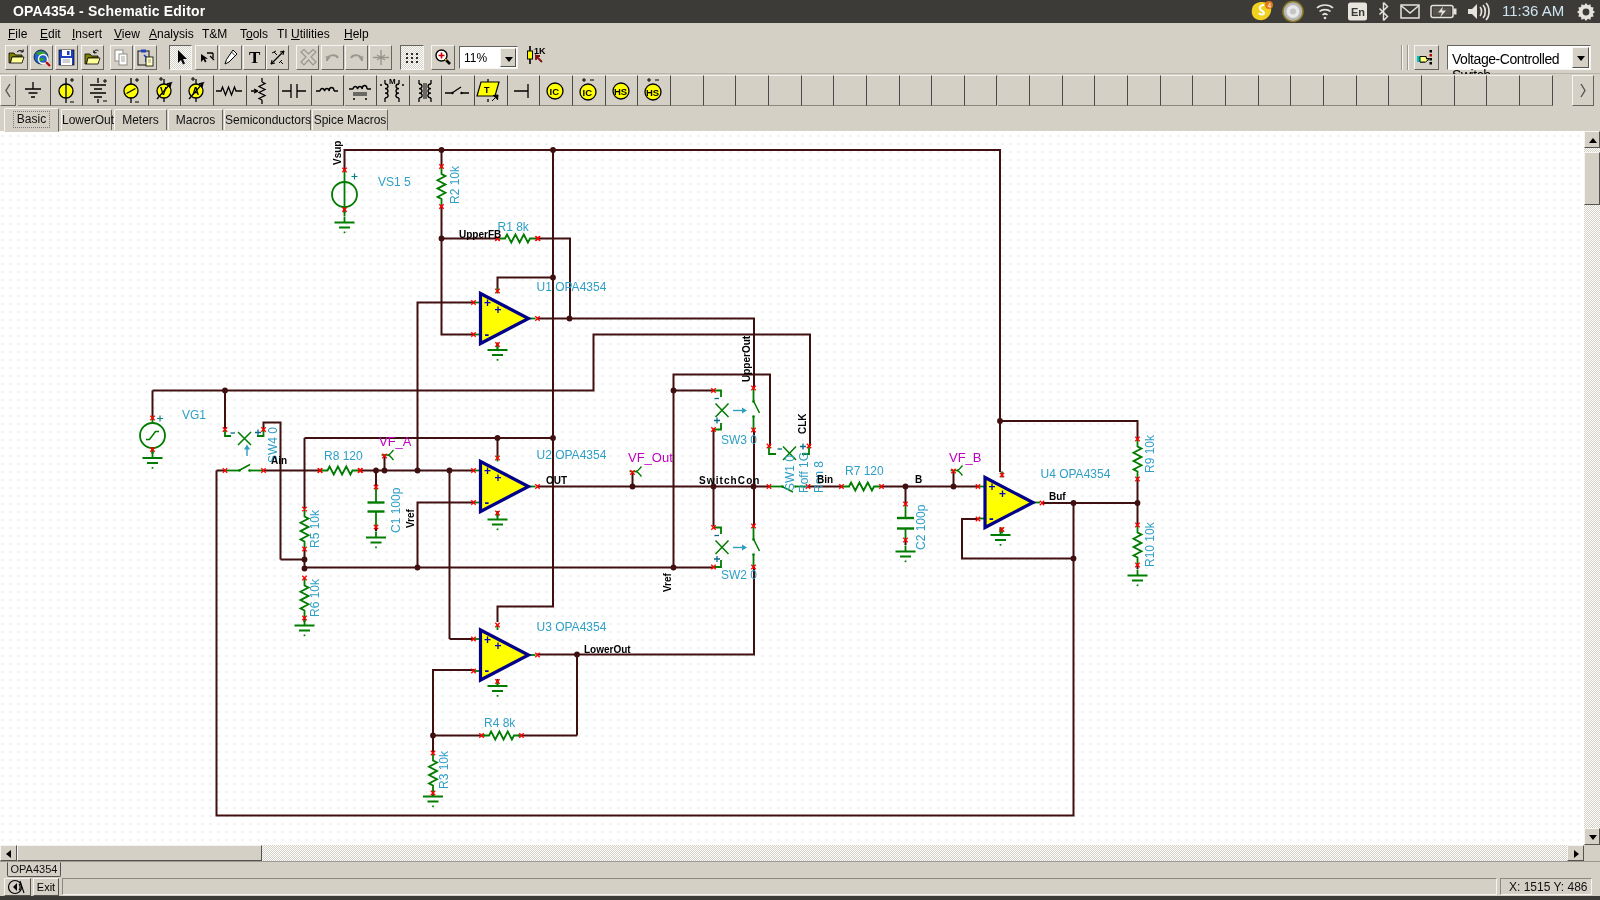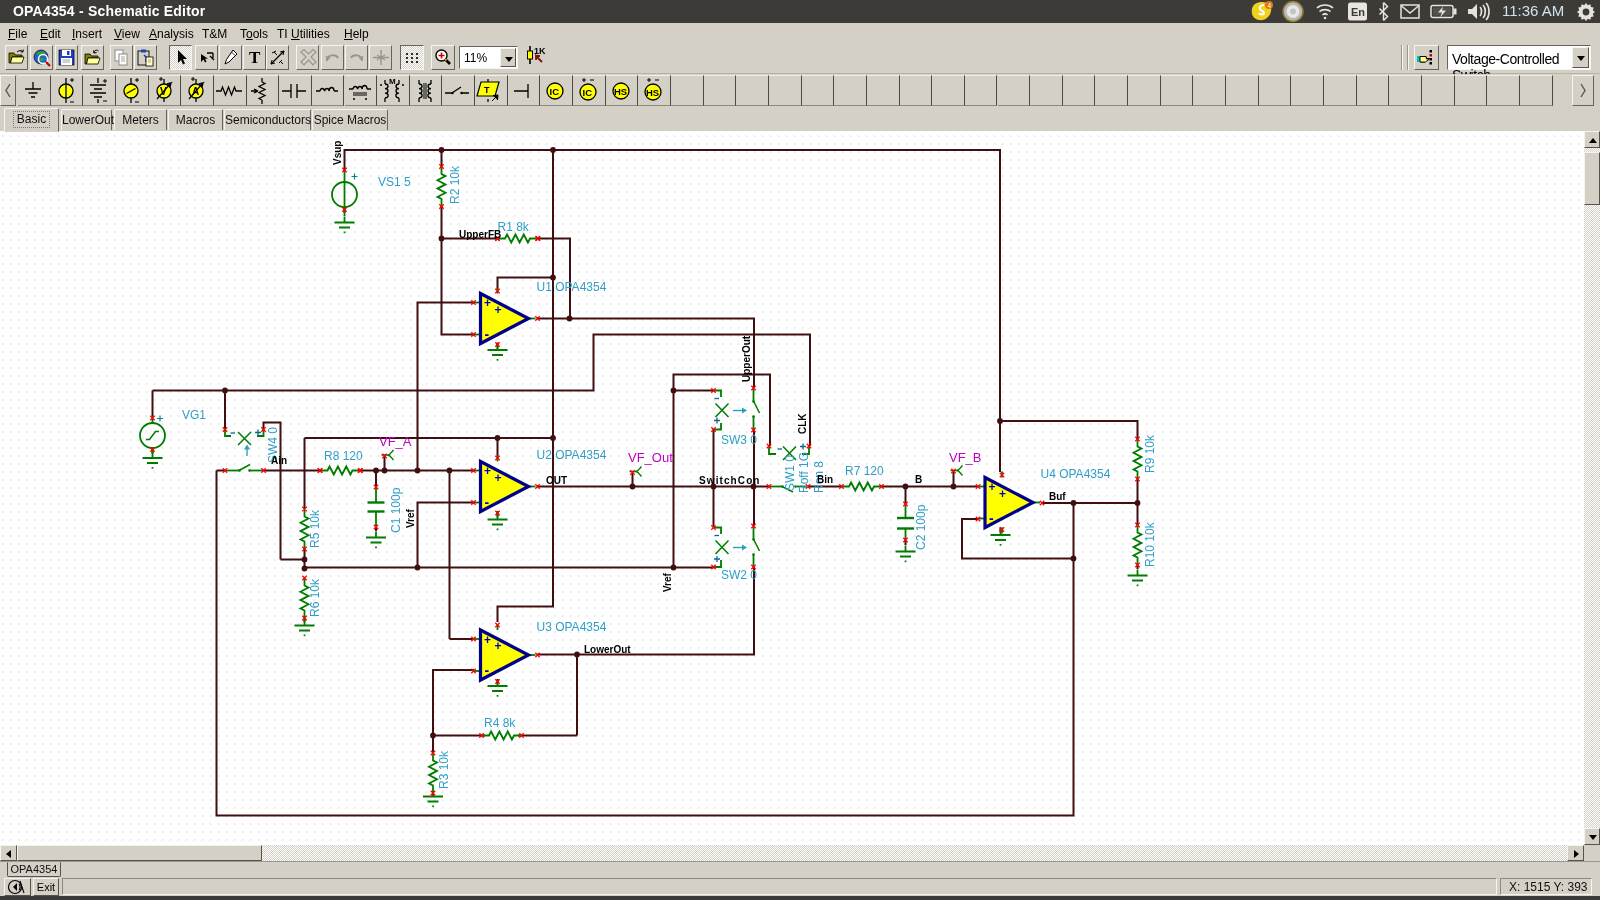--- a/index.html
+++ b/index.html
@@ -773,14 +773,14 @@
   </div>
 <div id="statusbar">
 <div class="sb" style="left:4px;top:1px;width:27px;height:18px"><svg width="25" height="16" viewBox="0 0 25 16">
         <circle cx="10" cy="8" r="6.5" fill="none" stroke="#000" stroke-width="1.2"></circle>
         <path d="M5,8 h3 l4,-4 v8 l-4,-4 z" fill="#000"></path>
         <path d="M14,5 C15.5,6.5 15.5,9.5 14,11" stroke="#000" stroke-width="1.1" fill="none"></path>
         <path d="M15,2 L19,14" stroke="#000" stroke-width="1.1"></path>
       </svg></div>
 <div class="sb" style="left:33px;top:1px;width:26px;height:18px;font-size:11px;text-align:center;line-height:16px">Exit</div>
 <div class="sp" style="left:62px;width:1435px"></div>
-<div class="sp" style="left:1500px;width:92px;padding-left:8px;line-height:16px">X: 1515 Y: 393</div>
+<div class="sp" style="left:1500px;width:92px;padding-left:8px;line-height:16px">X: 1515 Y: 486</div>
   </div>
 <div id="bottomedge"></div>
 </body></html>

